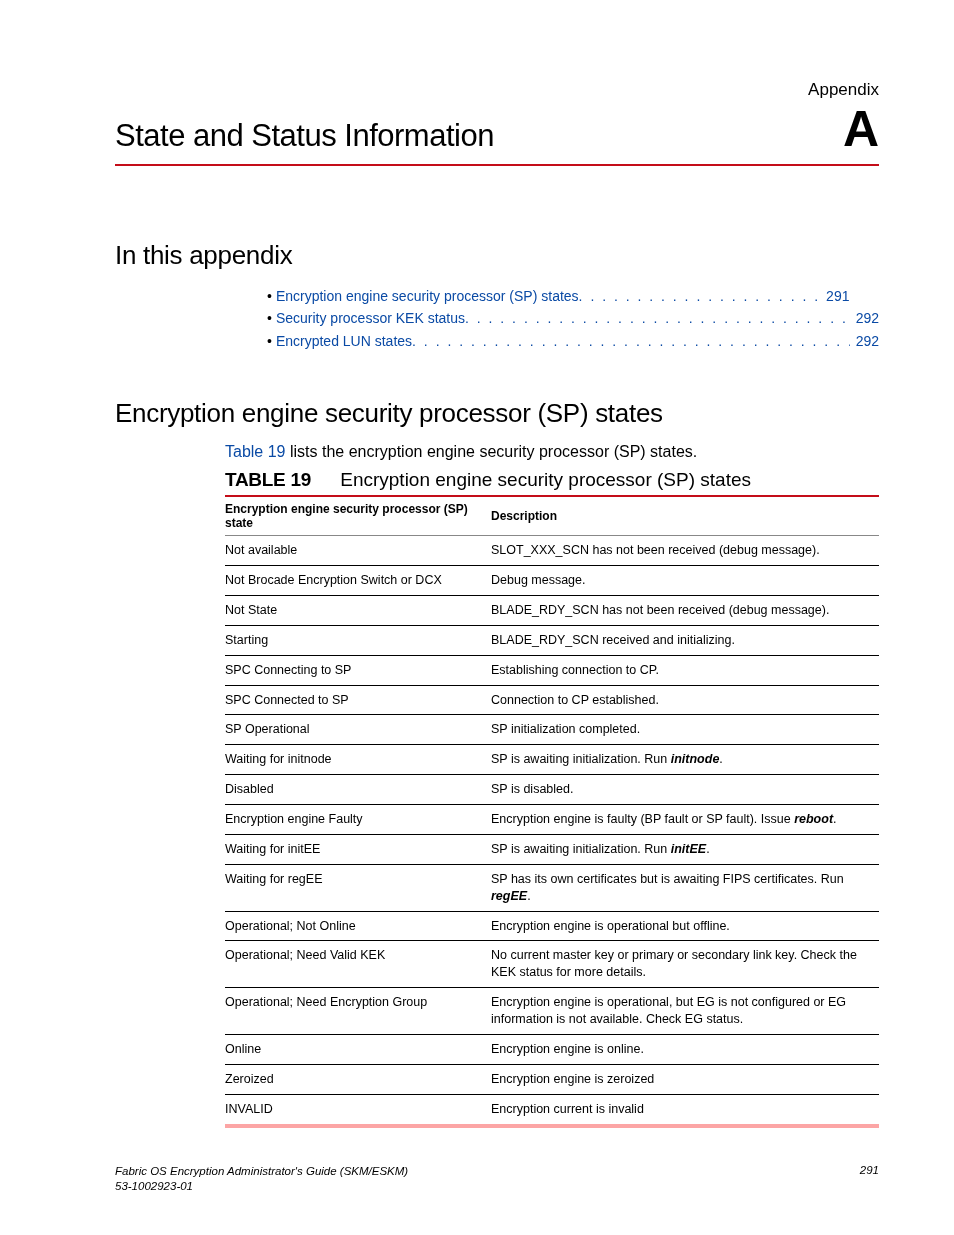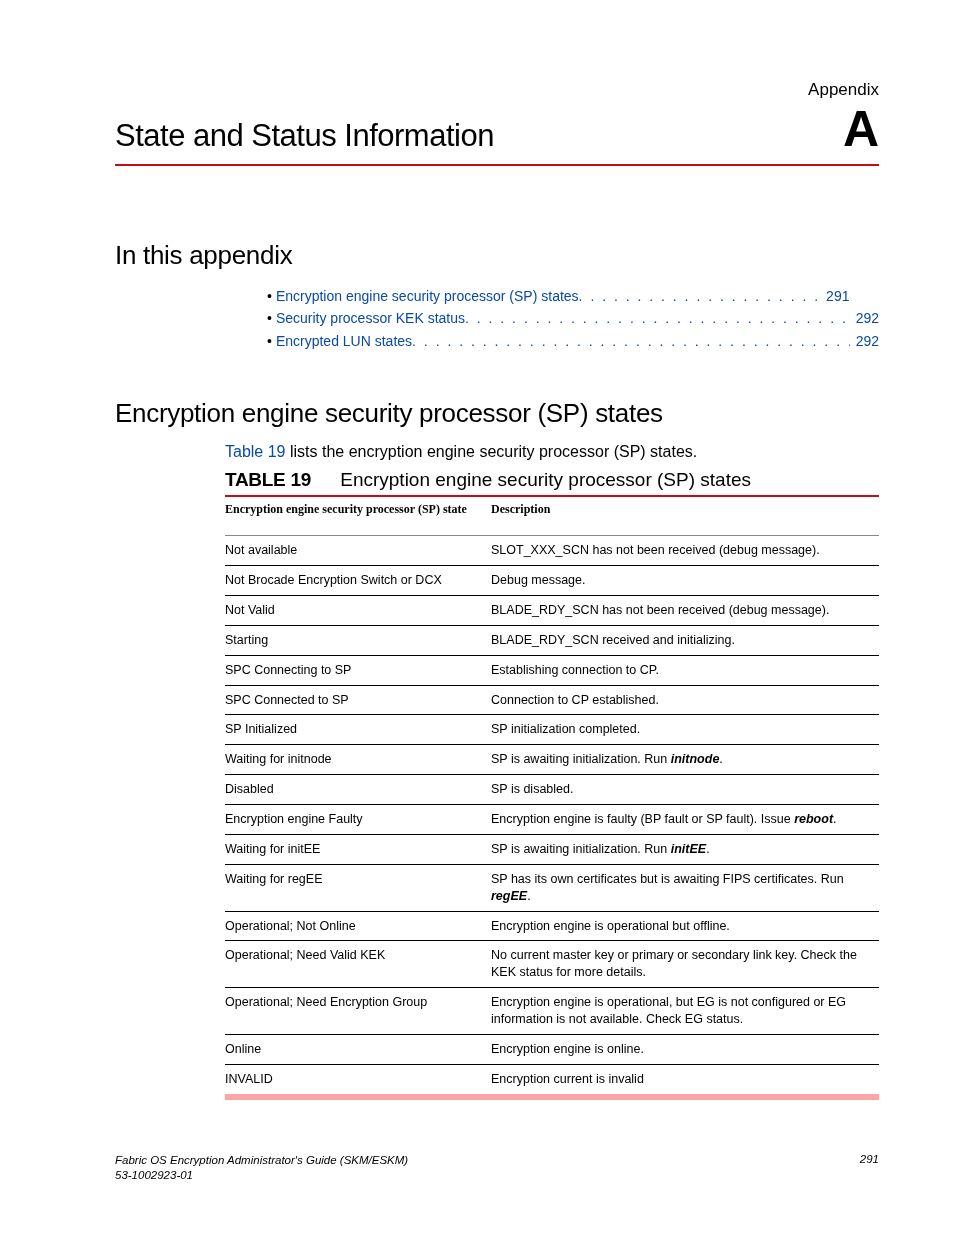--- a/index.html
+++ b/index.html
@@ -99,39 +99,39 @@
     border-collapse: collapse;
     width: 654px;
     margin-left: 110px;
     font-size: 12.5px;
     font-family: Arial, Helvetica, sans-serif;
   }
   table.states th {
     text-align: left;
     font-weight: 700;
     font-size: 12px;
-    padding: 5px 6px 18px 0;
+    padding: 5px 6px 5px 0;
     border-top: 2px solid #c40d19;
     border-bottom: 1px solid #888;
-    font-family: Liberation Serif, serif;
+    font-family: Liberation Sans, sans-serif;
   }
   table.states td {
     padding: 6px 6px 6px 0;
     border-bottom: 1px solid #000000;
     vertical-align: top;
     line-height: 1.35;
   }
   table.states tr:last-child td {
-    border-bottom: 6px solid #fca5a5;
+    border-bottom: 4px solid #fca5a5;
   }
   .col-state { width: 260px; }
   .bold-inline { font-weight: 700; font-style: italic; }
   .footer {
     position: absolute;
-    bottom: 51px;
+    bottom: 40px;
     left: 115px;
     right: 75px;
     display: flex;
     justify-content: space-between;
     font-size: 11.5px;
     font-style: italic;
   }
   .footer .ftitle { line-height: 1.35; }
   .footer .fpage { font-style: italic; }
 </style>
@@ -191,37 +191,37 @@
     <tbody id="states-body">
         <tr>
           <td class="col-state">Not available</td>
           <td>SLOT_XXX_SCN has not been received (debug message).</td>
         </tr>
         <tr>
           <td class="col-state">Not Brocade Encryption Switch or DCX</td>
           <td>Debug message.</td>
         </tr>
         <tr>
-          <td class="col-state">Not Valid</td>
+          <td class="col-state">Not State</td>
           <td>BLADE_RDY_SCN has not been received (debug message).</td>
         </tr>
         <tr>
           <td class="col-state">Starting</td>
           <td>BLADE_RDY_SCN received and initializing.</td>
         </tr>
         <tr>
           <td class="col-state">SPC Connecting to SP</td>
           <td>Establishing connection to CP.</td>
         </tr>
         <tr>
           <td class="col-state">SPC Connected to SP</td>
           <td>Connection to CP established.</td>
         </tr>
         <tr>
-          <td class="col-state">SP Initialized</td>
+          <td class="col-state">SP Operational</td>
           <td>SP initialization completed.</td>
         </tr>
         <tr>
           <td class="col-state">Waiting for initnode</td>
           <td>SP is awaiting initialization. Run <span class="bold-inline">initnode</span>.</td>
         </tr>
         <tr>
           <td class="col-state">Disabled</td>
           <td>SP is disabled.</td>
         </tr>
@@ -245,20 +245,24 @@
           <td class="col-state">Operational; Need Valid KEK</td>
           <td>No current master key or primary or secondary link key. Check the KEK status for more details.</td>
         </tr>
         <tr>
           <td class="col-state">Operational; Need Encryption Group</td>
           <td>Encryption engine is operational, but EG is not configured or EG information is not available. Check EG status.</td>
         </tr>
         <tr>
           <td class="col-state">Online</td>
           <td>Encryption engine is online.</td>
+        </tr>
+        <tr>
+          <td class="col-state">Zeroized</td>
+          <td>Encryption engine is zeroized</td>
         </tr>
         <tr>
           <td class="col-state">INVALID</td>
           <td>Encryption current is invalid</td>
         </tr>
       </tbody>
   </table>
 
   <div class="footer">
     <div class="ftitle">

